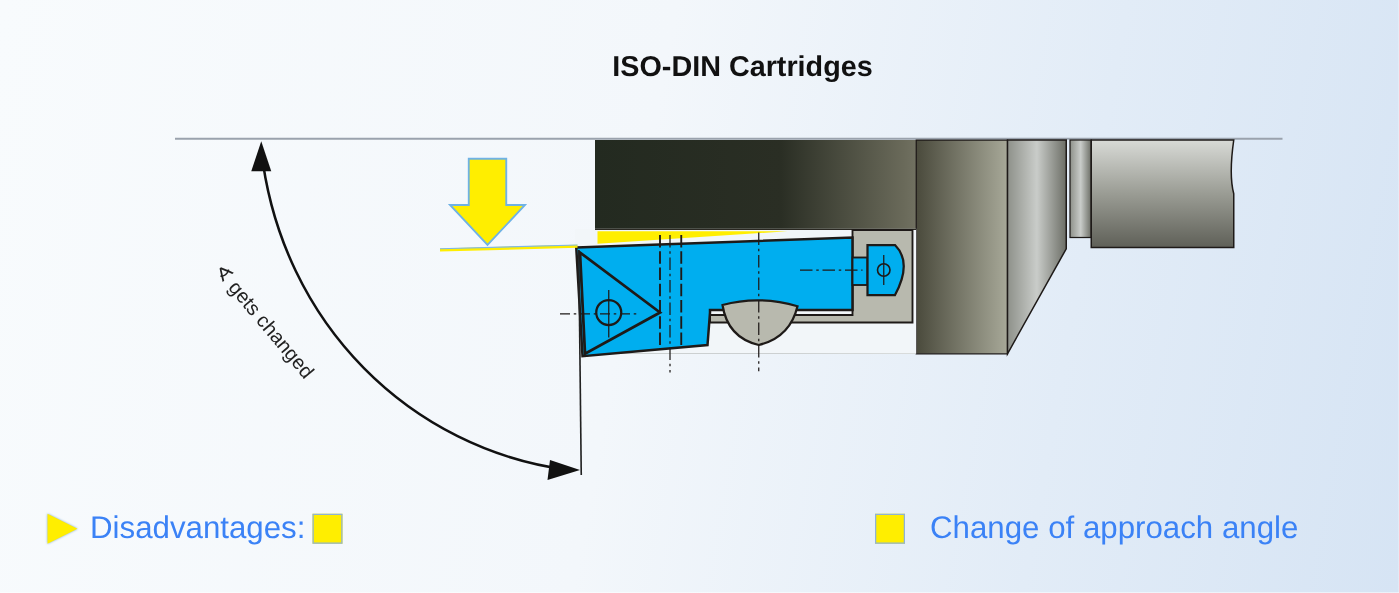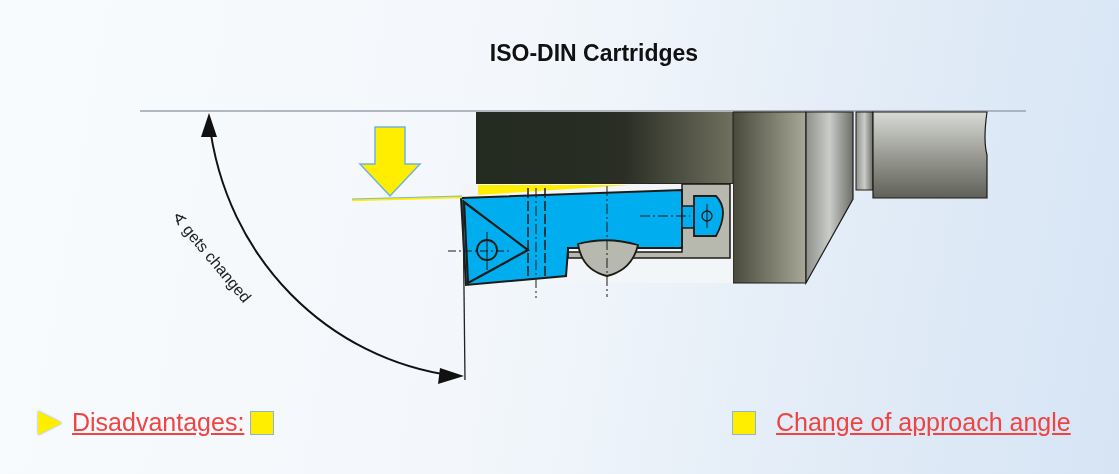--- a/index.html
+++ b/index.html
@@ -6,21 +6,21 @@
   body {
     width: 1119px; height: 474px; overflow: hidden; position: relative;
     background: linear-gradient(100deg, #f8fbfd 0%, #f3f7fb 45%, #e2ecf7 75%, #d6e4f4 100%);
     font-family: "Liberation Sans", sans-serif;
   }
   .title {
     position: absolute; left: 0; width: 1188px; top: 40px; text-align: center;
     font-size: 23px; font-weight: bold; color: #111;
   }
   svg.diagram { position: absolute; left: 0; top: 0; }
-  .legend { position: absolute; top: 408px; font-size: 25px; color: #ef4444; display: flex; align-items: center; text-decoration: underline; }
+  .legend { position: absolute; top: 408px; font-size: 25px; color: #3b82f6; display: flex; align-items: center; }
   .legend .tri {
     width: 0; height: 0; border-top: 12px solid transparent; border-bottom: 12px solid transparent;
     border-left: 24px solid #ffee00; margin-right: 10px; filter: drop-shadow(0 0 1px #7fa7cc);
   }
   .legend .sq {
     width: 22px; height: 22px; background: #ffee00; border: 1px solid #8fb3d6; display: inline-block;
   }
   .angle-label {
     position: absolute; left: 182px; top: 207px; font-size: 16px; color: #222;
     transform: rotate(50deg); transform-origin: left top; white-space: nowrap;
@@ -109,16 +109,16 @@
   <span>∢</span>
   <span>gets changed</span>
 </div>
 
 <div class="legend" style="left:38px;">
   <span class="tri"></span>
   <span style="margin-right:6px;">Disadvantages:</span>
   <span class="sq" style="margin-right:14px;"></span>
 </div>
 
-<div class="legend" style="left:732px;">
+<div class="legend" style="left:700px;">
   <span class="sq" style="margin-right:20px;"></span>
   <span>Change of approach angle</span>
 </div>
 
 </body></html>

